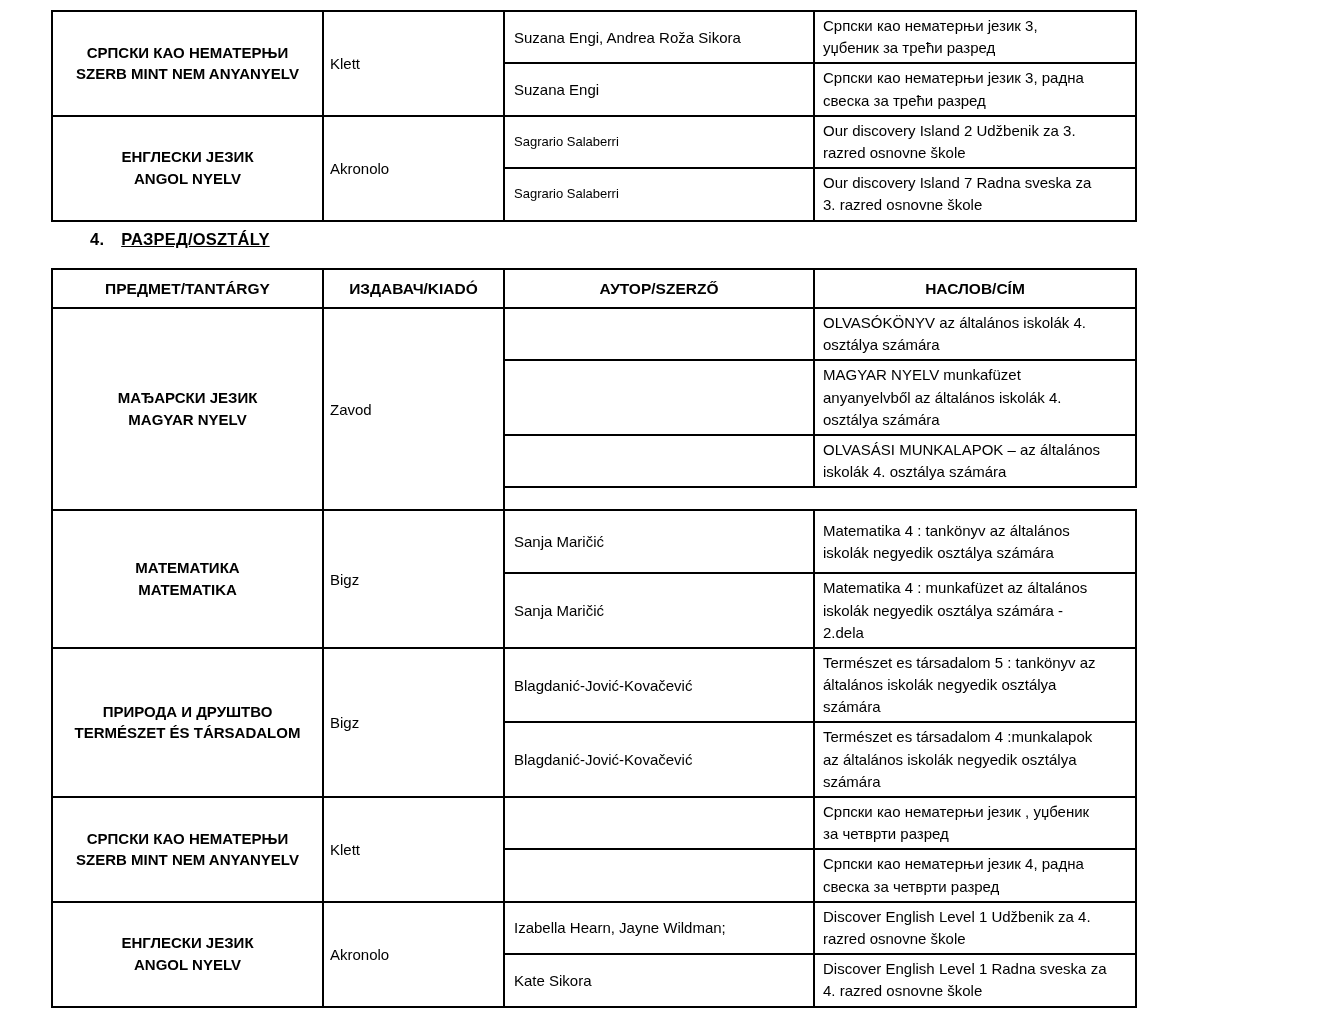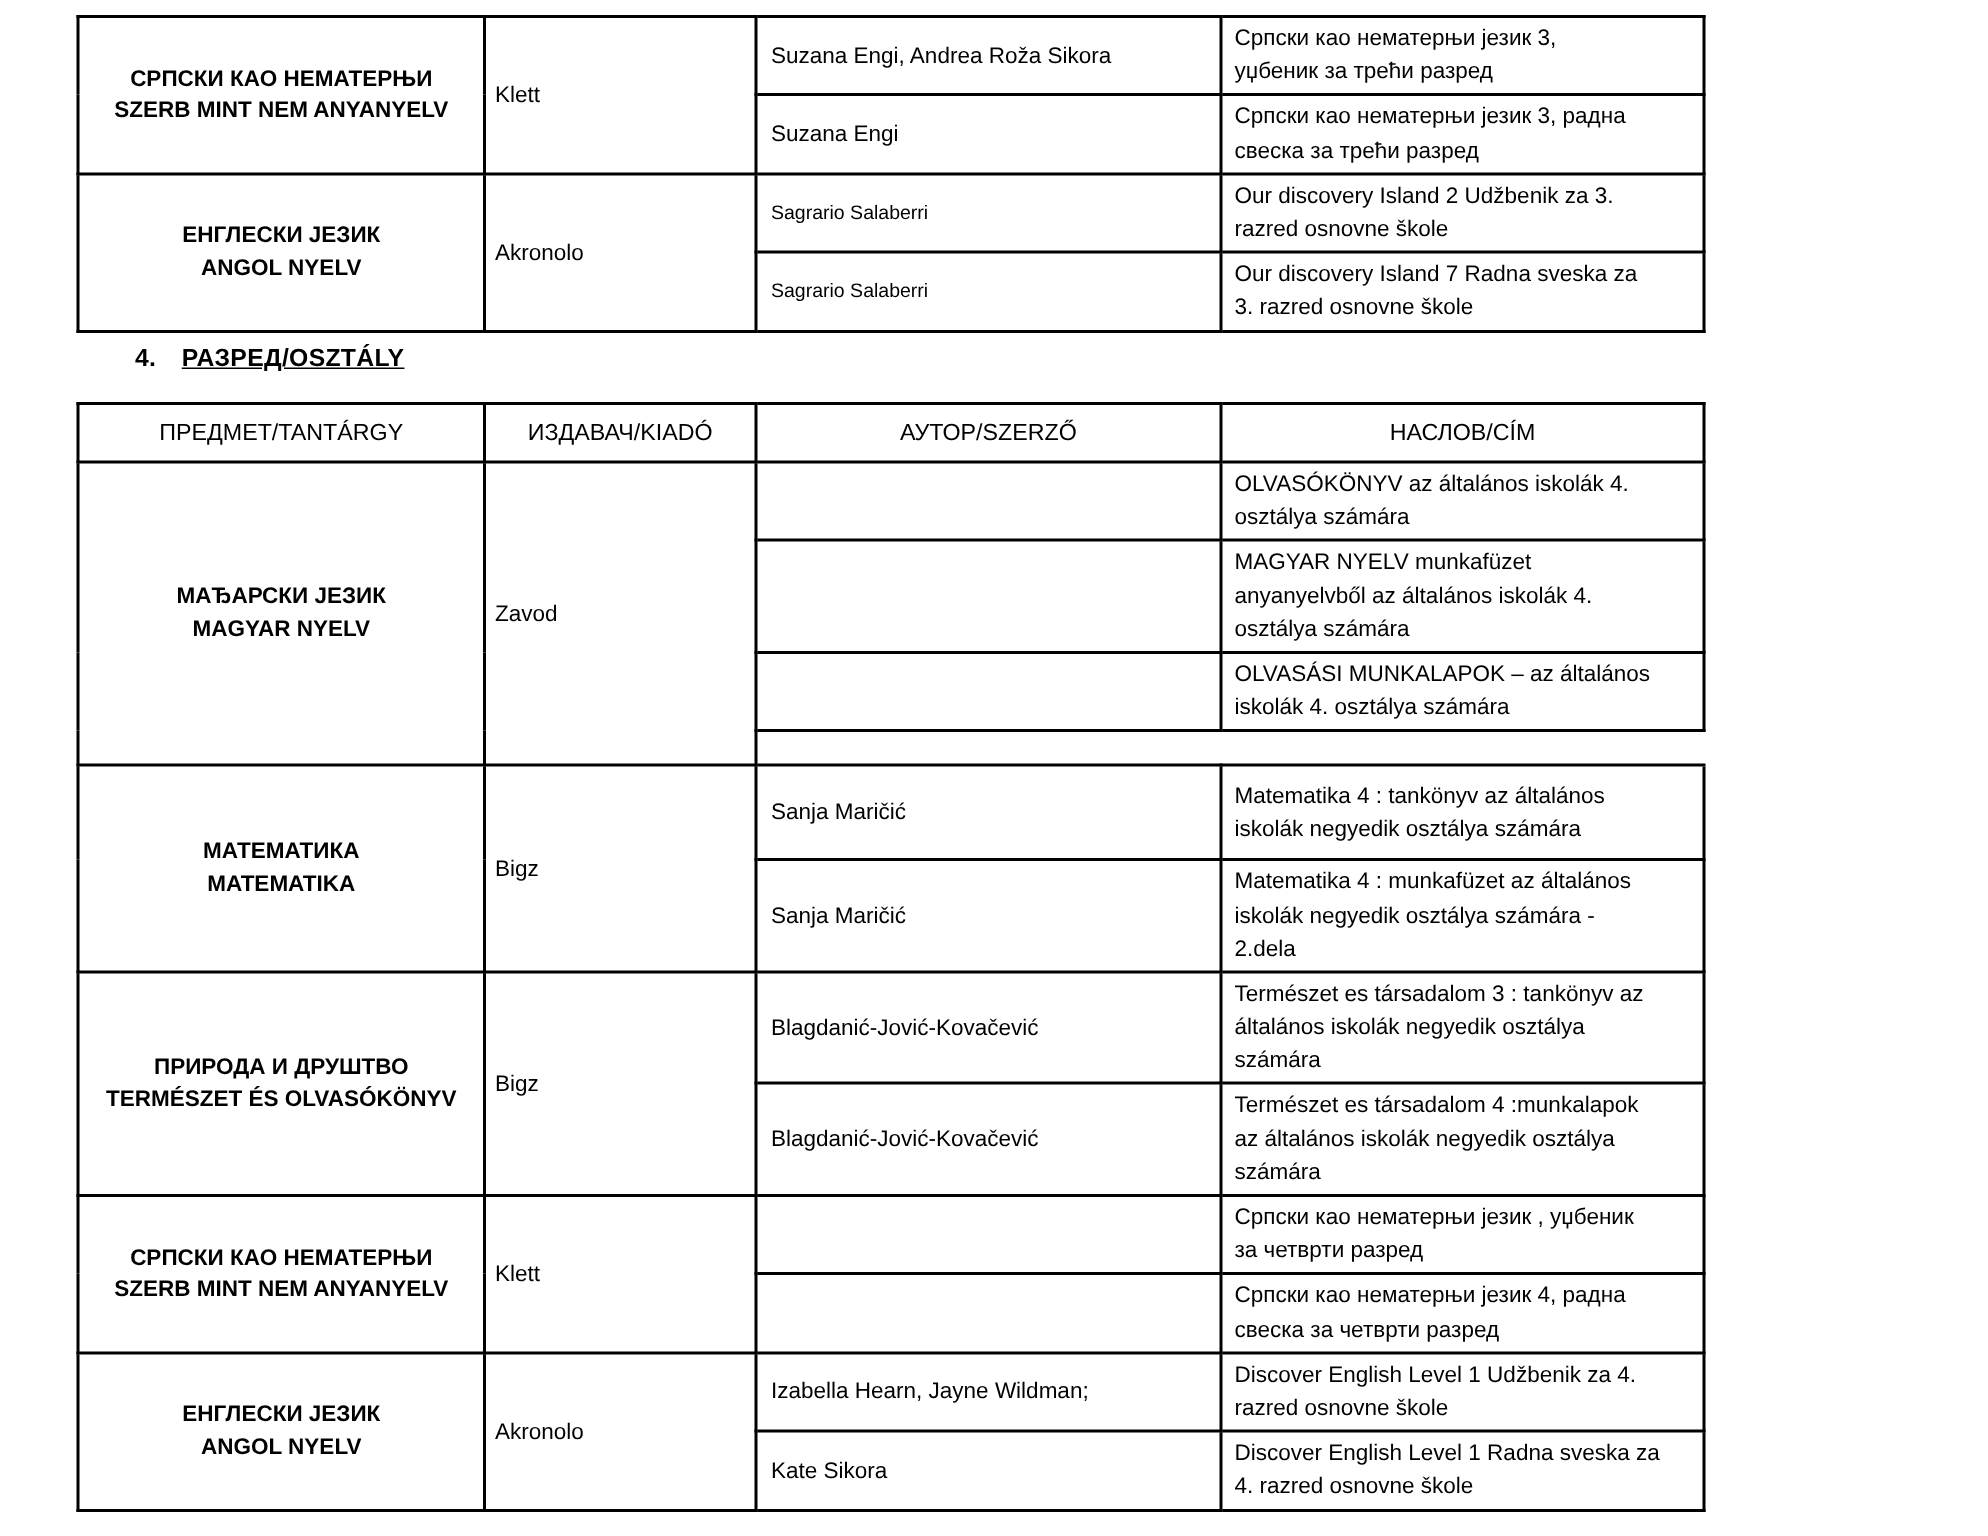--- a/index.html
+++ b/index.html
@@ -16,21 +16,21 @@
   #table4 { top: 268px; }
 
   col.c-subject   { width: 271px; }
   col.c-publisher { width: 181px; }
   col.c-author    { width: 310px; }
   col.c-title     { width: 322px; }
 
   td, th { border: 2px solid #000; vertical-align: middle; overflow: hidden; }
 
   th.colhead {
-    font-size: 15.5px; font-weight: normal; text-align: center;
+    font-size: 15.5px; font-weight: bold; text-align: center;
     padding: 2px 4px; height: 39px;
   }
 
   td.subject { font-weight: bold; text-align: center; font-size: 15px; line-height: 1.45; padding: 2px 6px; }
   td.subject .line { display: block; }
 
   td.publisher { font-size: 15px; padding: 2px 6px; }
 
   td.author { font-size: 15px; text-align: left; padding: 3px 9px; line-height: 1.4; }
   td.author.small { font-size: 13px; }
@@ -157,25 +157,25 @@
       <tr class="h69">
         <td class="author">Sanja Maričić</td>
         <td class="title">Matematika 4 : munkafüzet az általános
 iskolák negyedik osztálya számára -
 2.dela</td>
       </tr>
 
       <tr class="h68">
         <td class="subject" rowspan="2">
           <span class="line">ПРИРОДА И ДРУШТВО</span>
-          <span class="line">TERMÉSZET ÉS OLVASÓKÖNYV</span>
+          <span class="line">TERMÉSZET ÉS TÁRSADALOM</span>
         </td>
         <td class="publisher" rowspan="2">Bigz</td>
         <td class="author">Blagdanić-Jović-Kovačević</td>
-        <td class="title">Természet es társadalom 3 : tankönyv az
+        <td class="title">Természet es társadalom 5 : tankönyv az
 általános iskolák negyedik osztálya
 számára</td>
       </tr>
       <tr class="h69">
         <td class="author">Blagdanić-Jović-Kovačević</td>
         <td class="title">Természet es társadalom 4 :munkalapok
 az általános iskolák negyedik osztálya
 számára</td>
       </tr>
 

